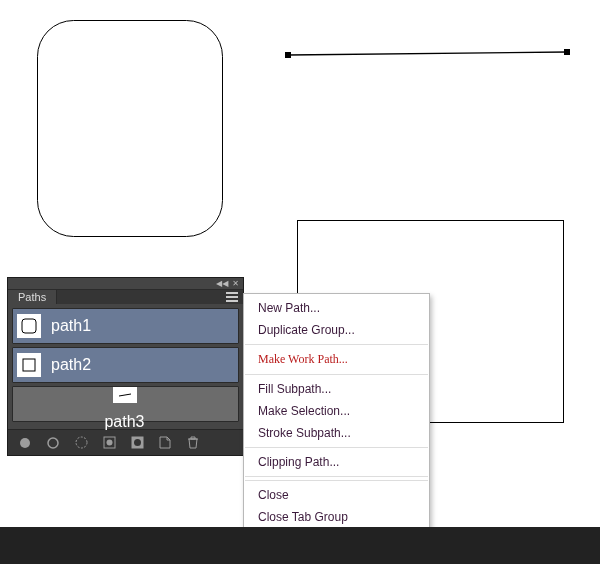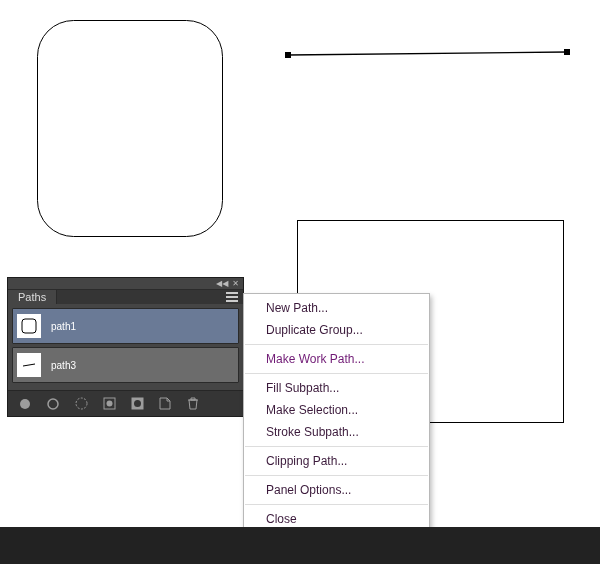--- a/index.html
+++ b/index.html
@@ -37,38 +37,38 @@
 .path-item{
   height:34px;display:flex;align-items:center;gap:10px;
   border:1px solid #2a2a2a;border-radius:1px;margin-bottom:3px;
   padding:0 6px 0 4px;color:#fff;
 }
 .path-item.sel{background:#6a7a96;}
 .path-item .thumb{
   width:24px;height:24px;background:#fff;display:flex;align-items:center;justify-content:center;
 }
 .path-item .thumb svg{position:static;pointer-events:auto;}
-.path-item .lbl{font-size:10px;}
-.path-item:not(.sel){background:#6c6c6c;}
+.path-item .lbl{font-size:16px;}
+.path-item:not(.sel){background:#6c6c6c;flex-direction:column;}
 
 .panel-footer{
   height:25px;background:#353535;display:flex;align-items:center;gap:14px;
   padding:0 10px;color:#9d9d9d;border-top:1px solid #262626;
 }
 .panel-footer .ico{width:14px;height:14px;display:flex;align-items:center;justify-content:center;}
 .panel-footer .ico svg{position:static;pointer-events:auto;}
 
 
 .flyout{
   position:absolute;left:243px;top:293px;width:185px;background:#fff;
   border:1px solid #b8b8b8;box-shadow:2px 3px 5px rgba(0,0,0,.25);
   font-size:12px;color:#3b1a3b;padding:3px 0;
 }
-.flyout .mi{padding:4px 22px;white-space:nowrap;}
-.flyout .mi.disabled{color:#701a75;}
+.flyout .mi{padding:4px 14px;white-space:nowrap;}
+.flyout .mi.disabled{color:#b91c1c;font-family:Liberation Serif, serif;}
 .flyout .sep{height:1px;background:#ddd;margin:3px 1px;}
 
 </style>
 </head>
 <body>
 
 <div class="stage">
 
   <svg style="left:37px;top:20px" width="186" height="217">
     <rect x="0.5" y="0.5" width="185" height="216" rx="36" ry="36" fill="none" stroke="#000" stroke-width="1"></rect>
@@ -99,20 +99,28 @@
     </div>
 
     <div class="path-list">
       <div class="path-item sel">
         <div class="thumb">
           <svg width="16" height="16">
               <rect x="1" y="1" width="14" height="14" rx="3" fill="none" stroke="#000"></rect>
             </svg>
         </div>
         <span class="lbl">path1</span>
+      </div>
+      <div class="path-item sel">
+        <div class="thumb">
+          <svg width="16" height="16">
+              <rect x="2" y="2" width="12" height="12" fill="none" stroke="#000"></rect>
+            </svg>
+        </div>
+        <span class="lbl">path2</span>
       </div>
       <div class="path-item">
         <div class="thumb">
           <svg width="16" height="16">
               <line x1="2" y1="9" x2="14" y2="7" stroke="#000"></line>
             </svg>
         </div>
         <span class="lbl">path3</span>
       </div>
     </div>
@@ -164,20 +172,19 @@
     <div class="mi">Duplicate Group...</div>
     <div class="sep"></div>
     <div class="mi disabled">Make Work Path...</div>
     <div class="sep"></div>
     <div class="mi">Fill Subpath...</div>
     <div class="mi">Make Selection...</div>
     <div class="mi">Stroke Subpath...</div>
     <div class="sep"></div>
     <div class="mi">Clipping Path...</div>
     <div class="sep"></div>
-    <div class="mi">Panel Options...</div>
     <div class="sep"></div>
     <div class="mi">Close</div>
     <div class="mi">Close Tab Group</div>
   </div>
 
   <div class="bottom-bar"></div>
 </div>
 
 </body></html>

